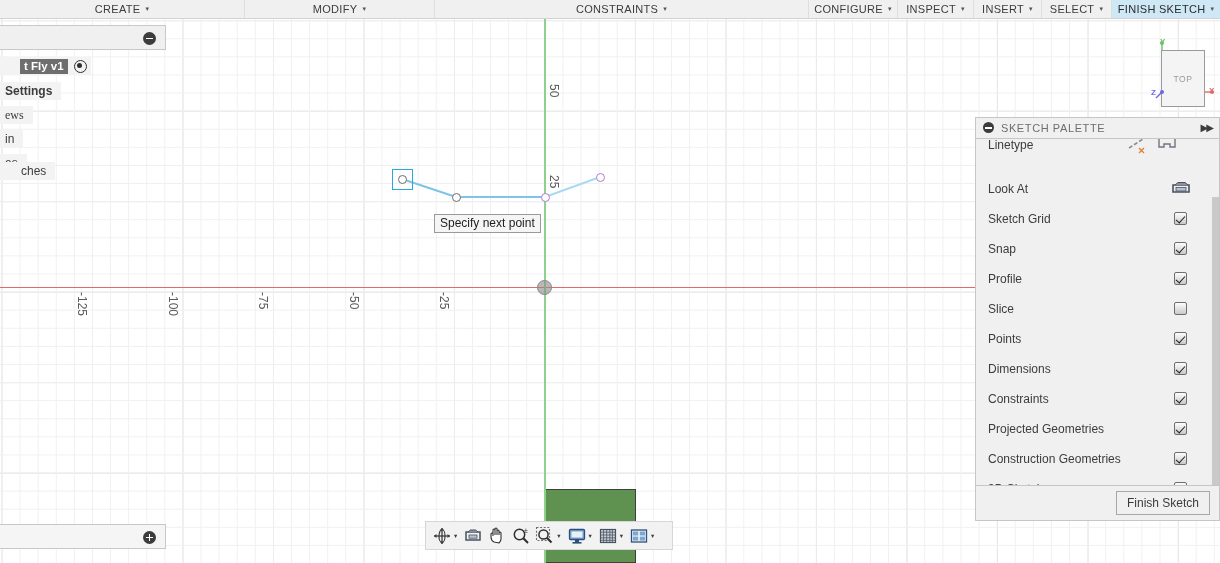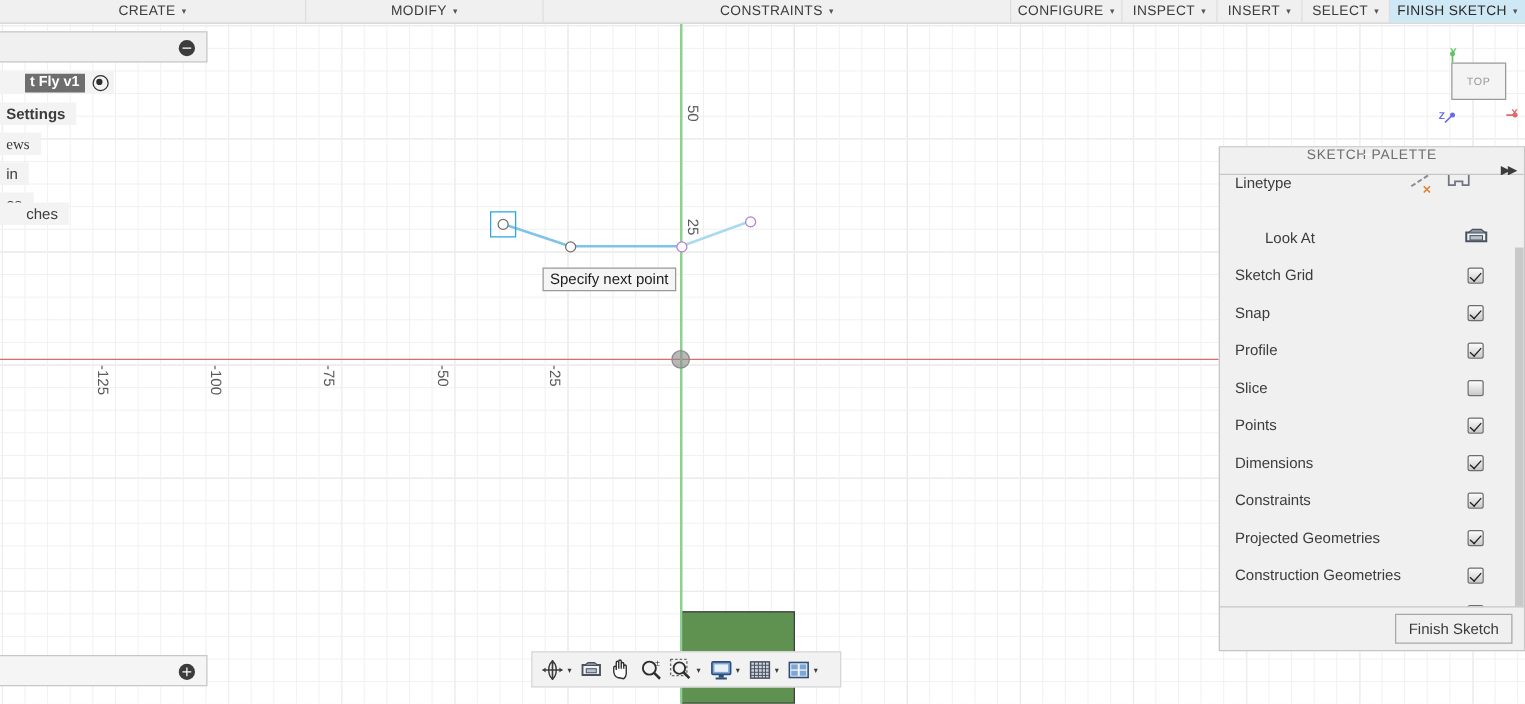--- a/index.html
+++ b/index.html
@@ -143,42 +143,42 @@
     border: 1.6px solid #2e2e2e; margin-left: 6px; position: relative;
   }
   .tree-row .eye::after {
     content: ""; position: absolute; left: 2.5px; top: 2.5px;
     width: 5px; height: 5px; border-radius: 50%; background: #2e2e2e;
   }
 
   
   .viewcube { position: absolute; left: 1146px; top: 38px; width: 70px; height: 70px; z-index: 35; }
   .vc-face {
-    position: absolute; left: 15px; top: 12px; width: 44px; height: 30px;
+    position: absolute; left: 15px; top: 12px; width: 44px; height: 57px;
     background: #f4f4f4; border: 1px solid #9a9a9a;
     display: flex; align-items: center; justify-content: center;
     font-size: 8.5px; color: #9a9a9a; letter-spacing: .6px;
   }
   .vc-ax {
     position: absolute; font-size: 8px; font-weight: bold;
   }
   .vc-ax.y { left: 14px; top: -1px; color: #67c267; }
   .vc-ax.x { left: 63px; top: 48px; color: #e36a6a; }
   .vc-ax.z { left: 5px; top: 50px; color: #6a6ae3; }
 
   
   .palette {
     position: absolute; left: 975px; top: 117px; width: 245px; height: 404px;
     background: #f0f0f0; border: 1px solid #c6c6c6; z-index: 50;
     display: flex; flex-direction: column;
   }
   .pal-head {
     height: 22px; background: #f0f0f0; border-bottom: 1px solid #c6c6c6;
     display: flex; align-items: center; padding: 0 7px;
-    font-size: 11px; color: #6e6e6e; letter-spacing: .6px; flex-direction: column;
+    font-size: 11px; color: #6e6e6e; letter-spacing: .6px;
   }
   .pal-head .dot {
     width: 11px; height: 11px; border-radius: 50%; background: #3c3c3c;
     margin-right: 7px; position: relative;
   }
   .pal-head .dot i {
     position: absolute; left: 2.3px; top: 4.7px; width: 6.4px; height: 1.5px; background: #fff;
   }
   .pal-head .arrows { margin-left: auto; font-size: 10px; color: #3c3c3c; letter-spacing: -2px; }
 
@@ -370,21 +370,21 @@
           <line x1="3" y1="14" x2="17" y2="5" stroke="#8a8a99" stroke-width="1.6" stroke-dasharray="4 2"></line>
           <path d="M13 14 l5 5 M18 14 l-5 5" stroke="#e08030" stroke-width="1.3"></path>
         </svg>
         <svg width="22" height="22" style="position:absolute;left:180px;top:1px;">
           <path d="M3 4 h16 v9 h-5 v-3 h-6 v3 h-5 z" fill="none" stroke="#6e7480" stroke-width="1.4"></path>
         </svg>
       </div>
 
       <div class="pal-scrollbar"></div>
 
-      <div class="pal-row" style="margin-top:35px;margin-left:24px;">
+      <div class="pal-row" style="margin-top:35px;">
         <span class="lbl">Look At</span>
         <span class="lookat-ic">
           <svg width="20" height="16">
             <path d="M2 11 h16 v-7 h-16 z" fill="none" stroke="#4a5260" stroke-width="1.6"></path>
             <rect x="5" y="6.5" width="10" height="3.5" fill="#b9c2cc" stroke="#4a5260" stroke-width=".8"></rect>
             <path d="M4 4 l3 -2.5 h7 l3 2.5" fill="#8a93a0" stroke="#4a5260" stroke-width="1"></path>
           </svg>
         </span>
       </div>
 

